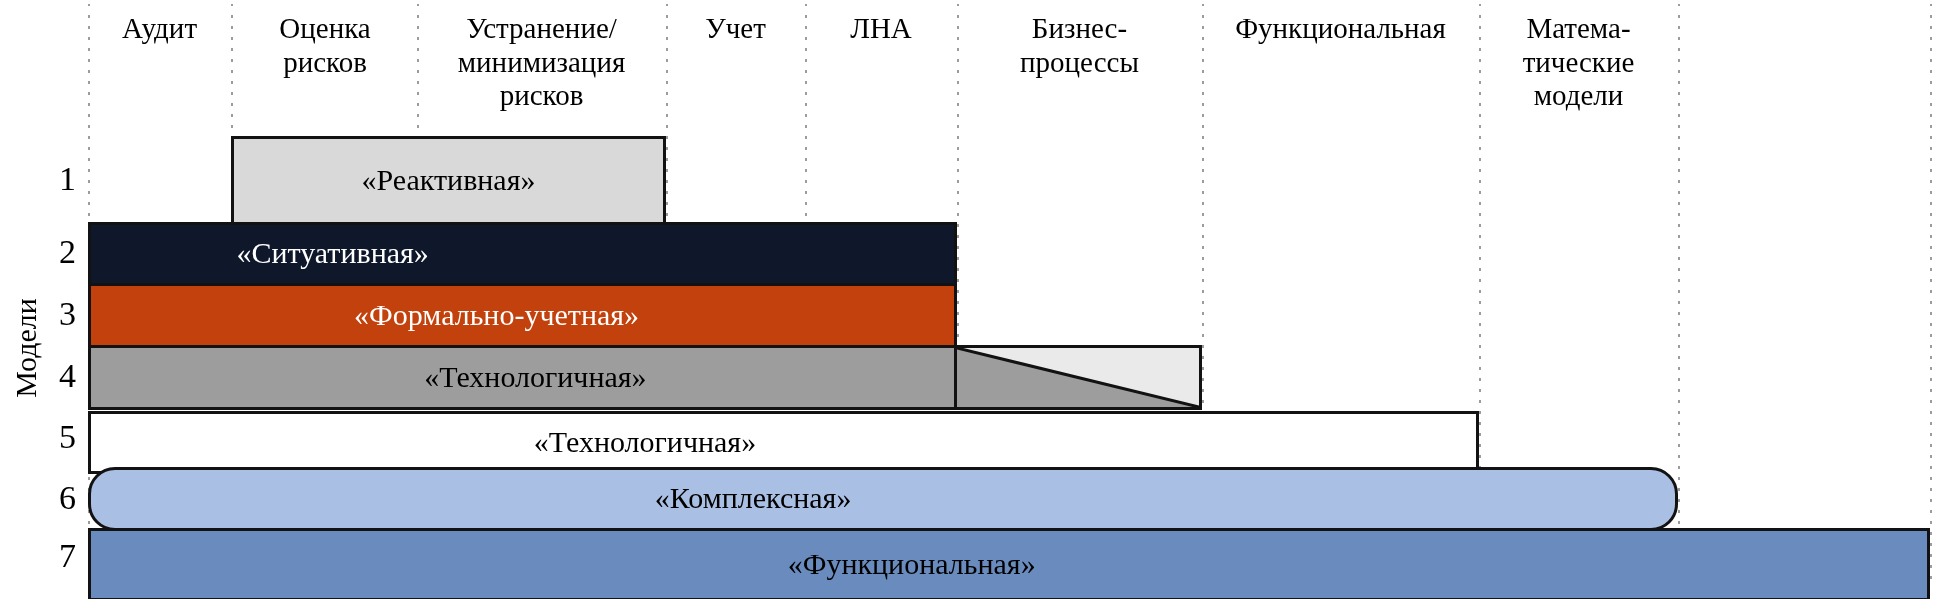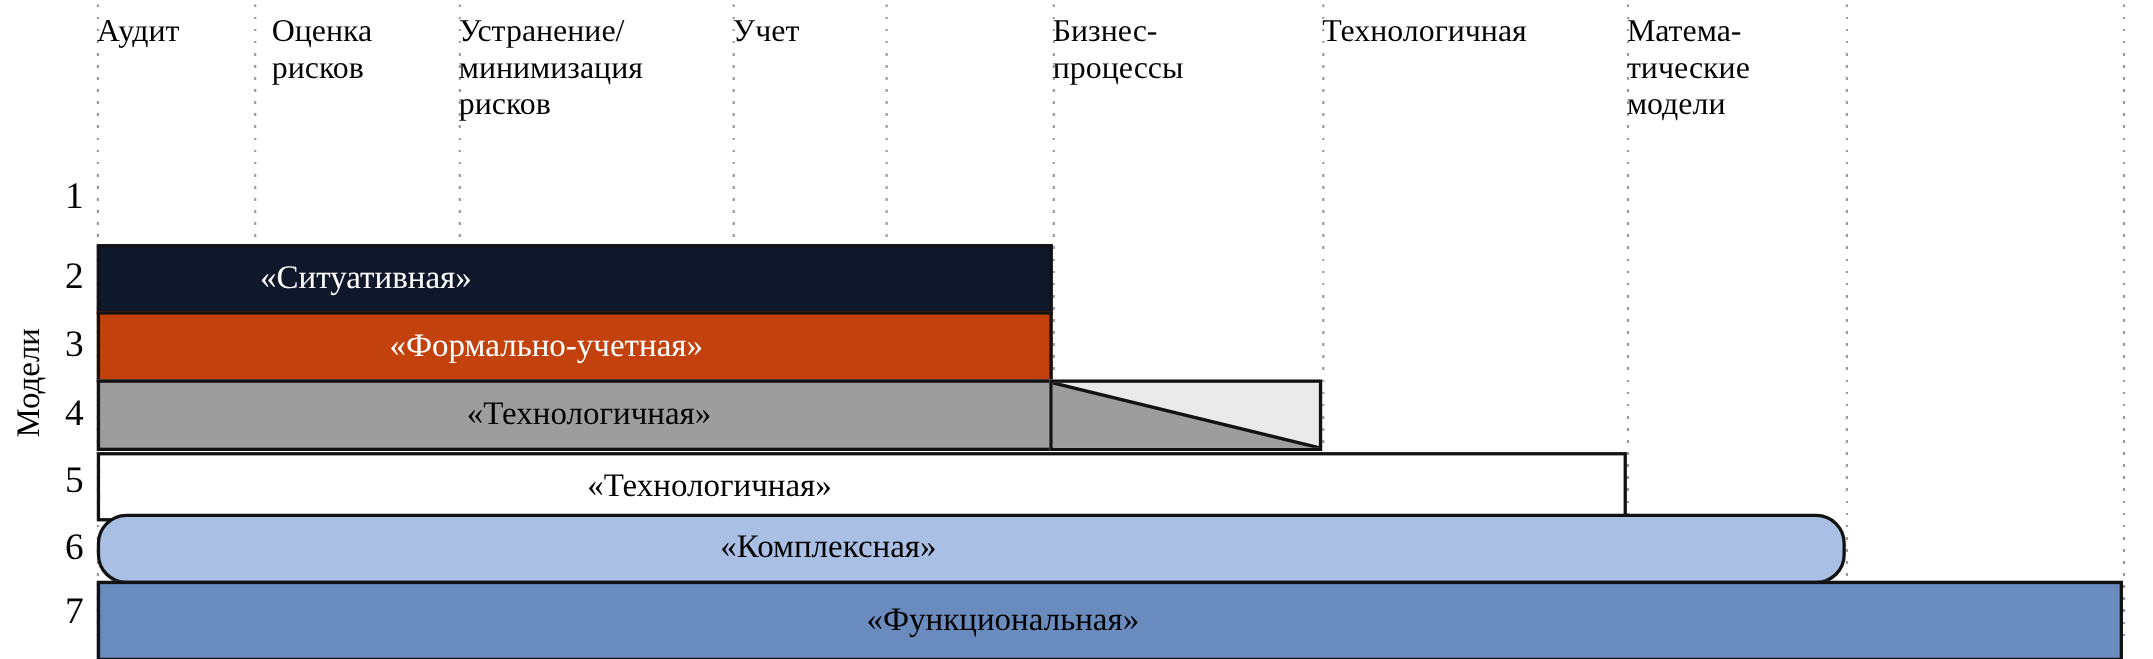--- a/index.html
+++ b/index.html
@@ -5,21 +5,21 @@
   html,body { margin:0; padding:0; background:#ffffff; }
   .stage {
     position:relative; width:1957px; height:599px; background:#ffffff;
     font-family:"Liberation Serif", serif; color:#000; overflow:hidden;
   }
   .grid {
     position:absolute; top:4px; height:580px; width:2px;
     background-image:repeating-linear-gradient(to bottom, #9c9c9c 0 2.5px, transparent 2.5px 11px);
   }
   .chead {
-    position:absolute; top:12px; text-align:left; font-size:29px;
+    position:absolute; top:12px; text-align:center; font-size:29px;
     line-height:1.16; white-space:pre-line;
   }
   .rownum {
     position:absolute; left:26px; width:50px; text-align:right;
     font-size:34px; line-height:1;
   }
   .ylab {
     position:absolute; left:26px; top:348px; font-size:30px;
     transform:translate(-50%,-50%) rotate(-90deg); white-space:nowrap;
   }
@@ -54,43 +54,47 @@
   <div class="grid" style="left:417px"></div>
   <div class="grid" style="left:666px"></div>
   <div class="grid" style="left:805px"></div>
   <div class="grid" style="left:957px"></div>
   <div class="grid" style="left:1202px"></div>
   <div class="grid" style="left:1479px"></div>
   <div class="grid" style="left:1678px"></div>
   <div class="grid" style="left:1930px"></div>
 
   <div class="chead" style="left:88px;width:143px">Аудит</div>
-  <div class="chead" style="left:247px;width:186px">Оценка
+  <div class="chead" style="left:232px;width:186px">Оценка
 рисков</div>
   <div class="chead" style="left:417px;width:249px">Устранение/
 минимизация
 рисков</div>
   <div class="chead" style="left:666px;width:139px">Учет</div>
+  <div class="chead" style="left:805px;width:152px">ЛНА</div>
   <div class="chead" style="left:957px;width:245px">Бизнес-
 процессы</div>
-  <div class="chead" style="left:1202px;width:277px">Технологичная</div>
+  <div class="chead" style="left:1202px;width:277px">Функциональная</div>
   <div class="chead" style="left:1479px;width:199px">Матема-
 тические
 модели</div>
 
   <div class="ylab">Модели</div>
 
   <div class="rownum" style="top:162px">1</div>
   <div class="rownum" style="top:235px">2</div>
   <div class="rownum" style="top:297px">3</div>
   <div class="rownum" style="top:359px">4</div>
   <div class="rownum" style="top:420px">5</div>
   <div class="rownum" style="top:481px">6</div>
   <div class="rownum" style="top:539px">7</div>
 
+  <div class="bar b1" style="left:231px;top:136px;width:435px;height:89px">
+    <span class="bar-label" style="left:50%">«Реактивная»</span>
+  </div>
 
   <div class="bar b2" style="left:88px;top:222px;width:869px;height:64px">
     <span class="bar-label" style="left:28%">«Ситуативная»</span>
   </div>
 
   <div class="bar b3" style="left:88px;top:283px;width:869px;height:65px">
     <span class="bar-label" style="left:47%">«Формально-учетная»</span>
   </div>
 
   <div class="bar b4" style="left:88px;top:345px;width:869px;height:65px">

